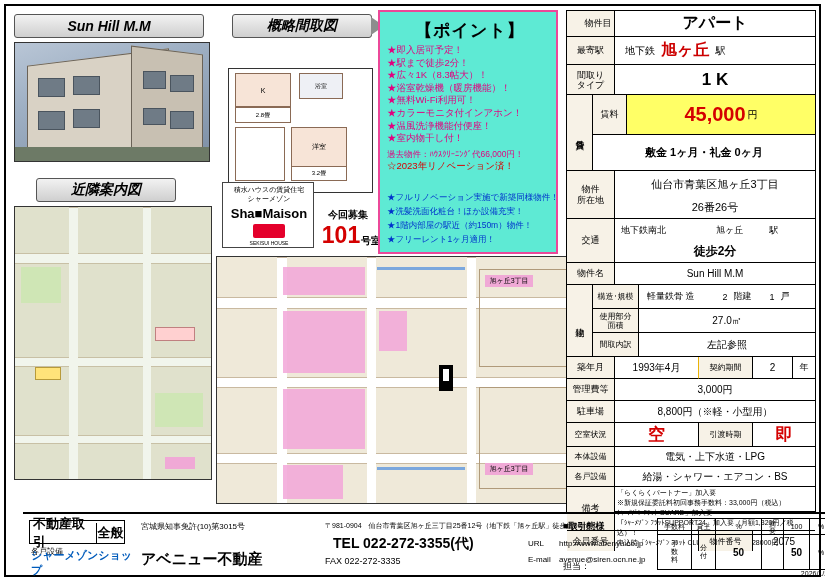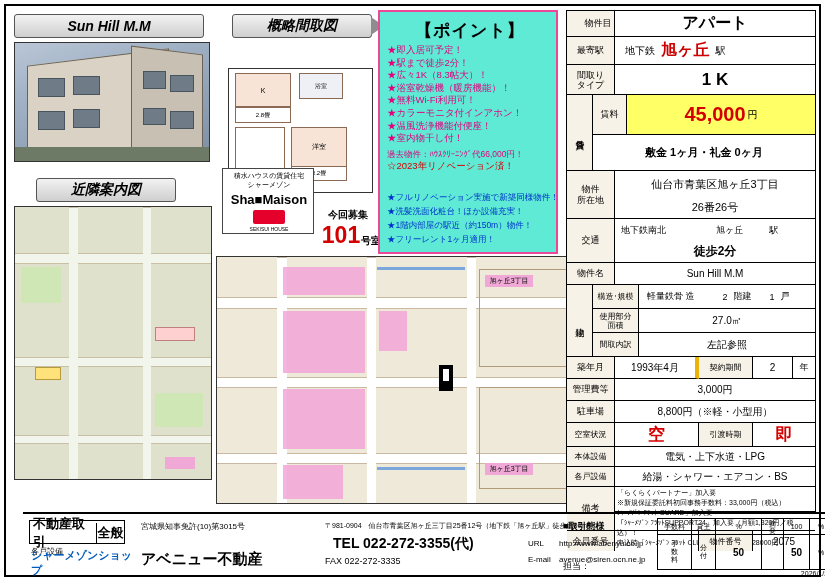--- a/index.html
+++ b/index.html
@@ -79,21 +79,21 @@
   <div class="fp-room" style="left:70px;top:4px;width:44px;height:26px;background:#eef0f5;font-size:6px;">浴室</div>
   <div class="fp-room" style="left:62px;top:58px;width:56px;height:40px;background:#f7e4d7;">
     <span>洋室</span>
   </div>
   <div class="fp-room" style="left:62px;top:98px;width:56px;height:14px;background:#fff;font-size:6px;border-top:none;">3.2畳</div>
   <div class="fp-room" style="left:6px;top:58px;width:50px;height:54px;background:#fff;"></div>
 </div>
 
 <div class="abs banner ctr" style="left:36px;top:178px;width:140px;height:24px;font-size:14px;">近隣案内図</div>
 
-<div class="abs" style="left:222px;top:168px;width:92px;height:66px;border:1px solid #444;background:#fff;text-decoration:underline;">
+<div class="abs" style="left:222px;top:182px;width:92px;height:66px;border:1px solid #444;background:#fff;text-decoration:underline;">
   <div class="abs ctr tiny" style="left:2px;top:2px;width:88px;height:9px;">積水ハウスの賃貸住宅</div>
   <div class="abs ctr tiny" style="left:2px;top:11px;width:88px;height:9px;">シャーメゾン</div>
   <div class="abs ctr bold" style="left:2px;top:21px;width:88px;height:18px;font-size:13px;">Sha■Maison</div>
   <div class="abs ctr" style="left:30px;top:41px;width:32px;height:14px;background:#e4002b;border-radius:2px;"></div>
   <div class="abs ctr" style="left:2px;top:55px;width:88px;height:9px;font-size:5px;">SEKISUI HOUSE</div>
 </div>
 
 <div class="abs" style="left:318px;top:208px;width:60px;height:46px;">
   <div class="abs ctr s10 bold" style="left:0;top:0;width:60px;height:14px;">今回募集</div>
   <div class="abs ctr" style="left:0;top:12px;width:46px;height:30px;color:#d40000;font-weight:bold;font-size:23px;">101</div>
@@ -211,21 +211,21 @@
     <span style="margin-left:18px;">1</span>
     <span style="margin-left:6px;">戸</span>
   </div>
   <div class="abs lbl ctr" style="left:26px;top:298px;width:46px;height:24px;border-right:1px solid #000;border-bottom:1px solid #000;white-space:pre-line;font-size:8px;line-height:9px;">使用部分
 面積</div>
   <div class="abs ctr s10" style="left:72px;top:298px;width:176px;height:24px;border-bottom:1px solid #000;">27.0㎡</div>
   <div class="abs lbl ctr" style="left:26px;top:322px;width:46px;height:24px;border-right:1px solid #000;border-bottom:1px solid #000;font-size:8px;">間取内訳</div>
   <div class="abs ctr s10" style="left:72px;top:322px;width:176px;height:24px;border-bottom:1px solid #000;">左記参照</div>
 
   <div class="abs lbl ctr" style="left:0;top:346px;width:48px;height:22px;border-right:1px solid #000;border-bottom:1px solid #000;">築年月</div>
-  <div class="abs ctr s10" style="left:48px;top:346px;width:84px;height:22px;border-right:4px solid #eab308;border-bottom:1px solid #000;">1993年4月</div>
+  <div class="abs ctr s10" style="left:48px;top:346px;width:84px;height:22px;border-right:1px solid #eab308;border-bottom:1px solid #000;">1993年4月</div>
   <div class="abs lbl ctr" style="left:132px;top:346px;width:54px;height:22px;border-right:1px solid #000;border-bottom:1px solid #000;font-size:8px;">契約期間</div>
   <div class="abs ctr s10" style="left:186px;top:346px;width:40px;height:22px;border-right:1px solid #000;border-bottom:1px solid #000;">2</div>
   <div class="abs ctr s9" style="left:226px;top:346px;width:22px;height:22px;border-bottom:1px solid #000;">年</div>
 
   <div class="abs lbl ctr" style="left:0;top:368px;width:48px;height:22px;border-right:1px solid #000;border-bottom:1px solid #000;">管理費等</div>
   <div class="abs ctr s10" style="left:48px;top:368px;width:200px;height:22px;border-bottom:1px solid #000;">3,000円</div>
 
   <div class="abs lbl ctr" style="left:0;top:390px;width:48px;height:22px;border-right:1px solid #000;border-bottom:1px solid #000;">駐車場</div>
   <div class="abs ctr s10" style="left:48px;top:390px;width:200px;height:22px;border-bottom:1px solid #000;">8,800円（※軽・小型用）</div>
 

